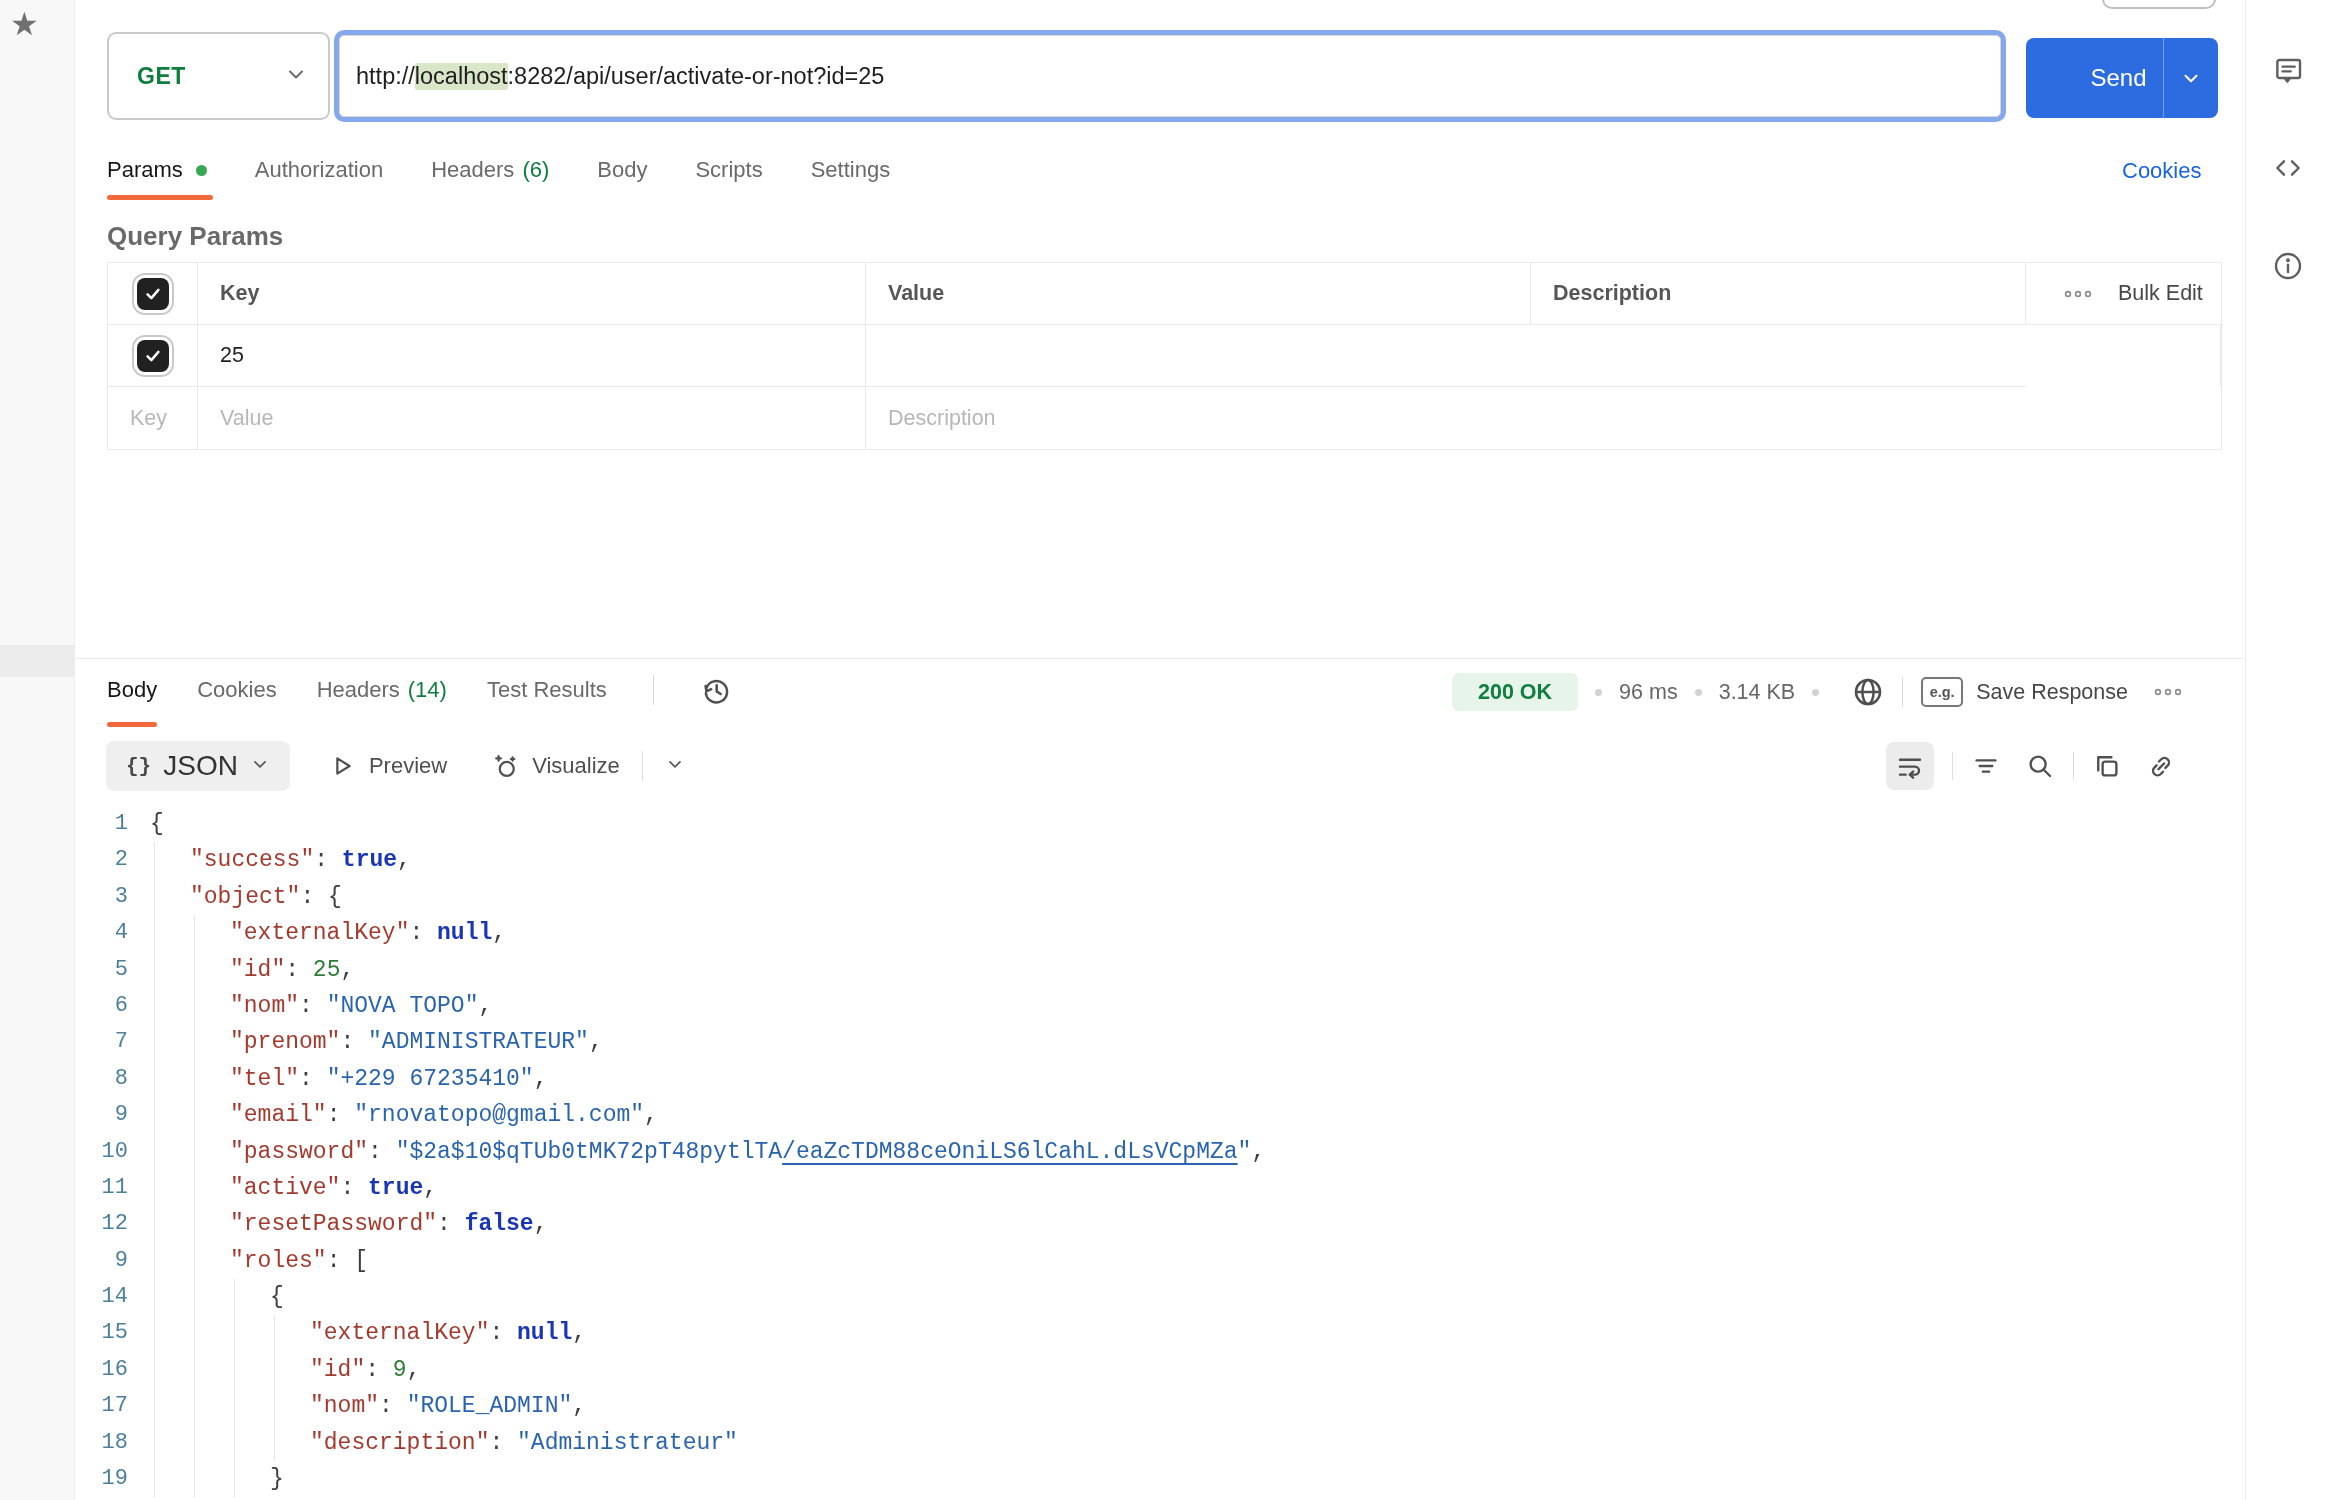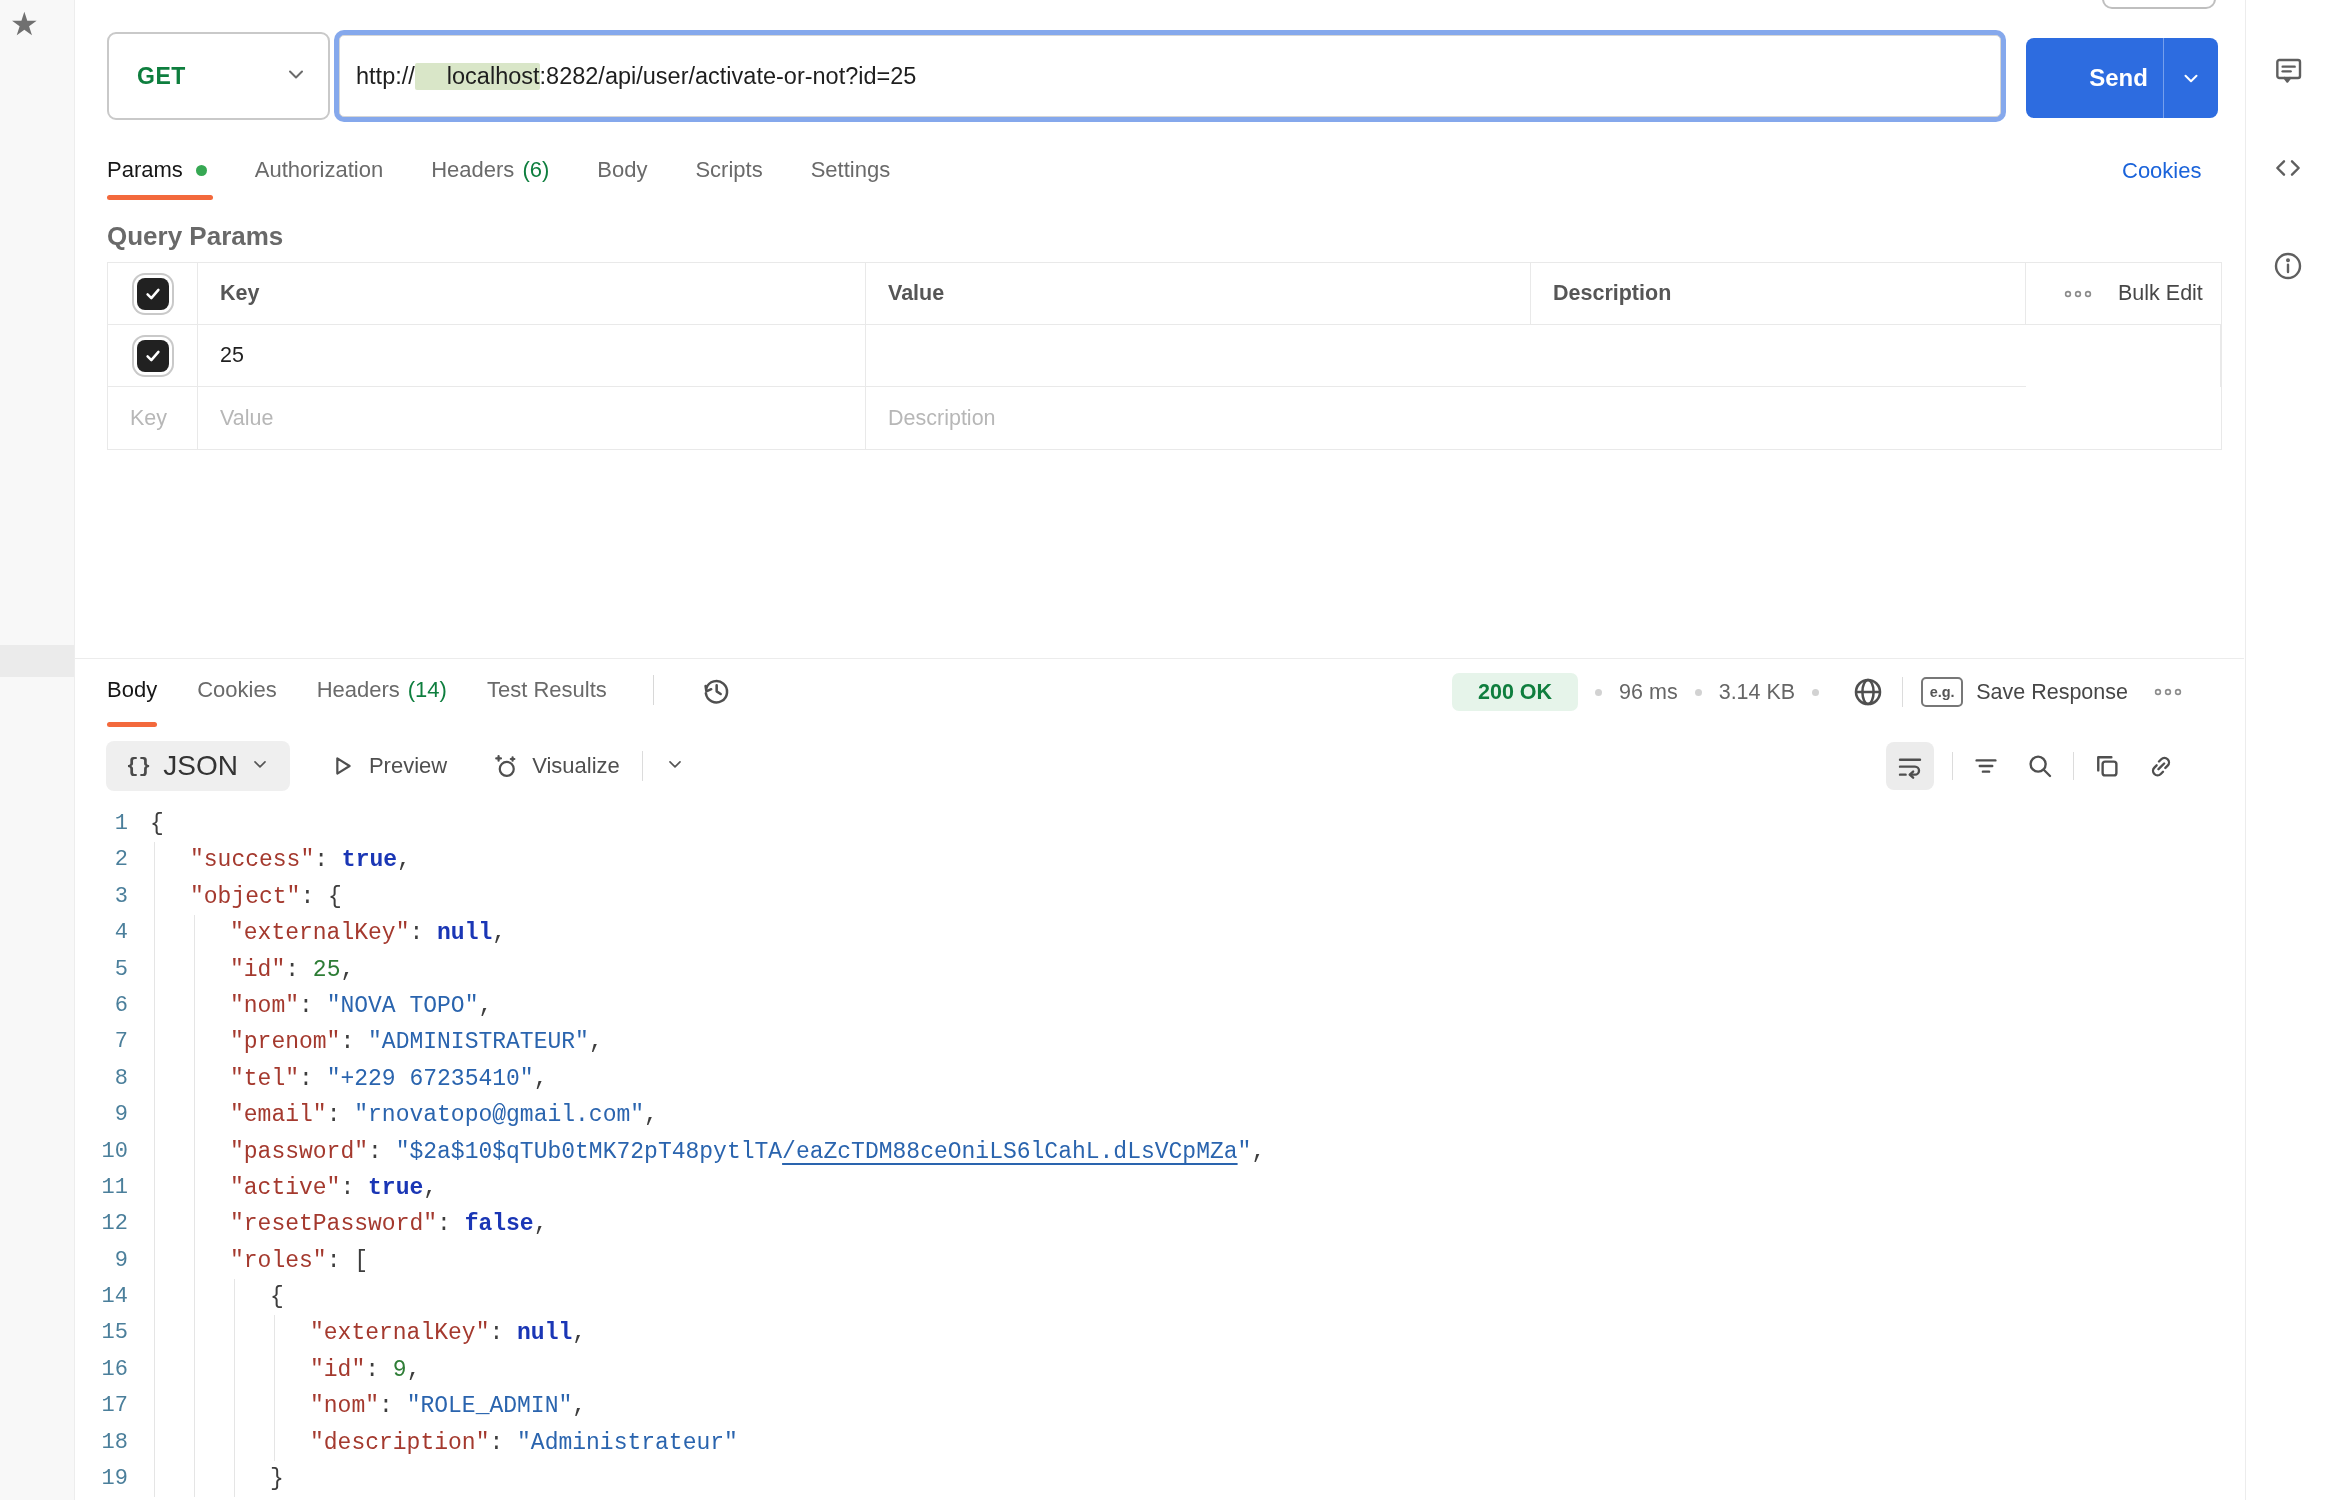--- a/index.html
+++ b/index.html
@@ -19,24 +19,24 @@
   .topright-fragment { position:absolute; left:2102px; top:-4px; width:114px; height:13px; border:2px solid #bfbfbf; border-radius:0 0 10px 10px; border-top:none; }
 
   
   .method { position:absolute; left:107px; top:32px; width:223px; height:88px; border:2px solid #c9c9c9; border-radius:9px; display:flex; align-items:center; cursor:pointer; background:#fff; }
   .method-label { margin-left:28px; font-size:23px; font-weight:700; color:#0e7e3e; letter-spacing:.5px; }
   .method .chev { margin-left:auto; margin-right:20px; }
   .chev svg { width:24px; height:24px; stroke:#6b6b6b; fill:none; stroke-width:2; stroke-linecap:round; stroke-linejoin:round; }
 
   .url-ring { position:absolute; left:334px; top:30px; width:1672px; height:92px; background:#85a8ec; border-radius:10px; padding:5px; }
   .url-field { width:100%; height:100%; background:#fff; border:1px solid #d6d6d6; border-radius:5px; display:flex; align-items:center; padding-left:16px; font-size:23.5px; color:#1e1e1e; white-space:pre; cursor:text; }
-  .hl { background:#d9e6c8; border-radius:2px;padding-left:32px; }
+  .hl { background:#d9e6c8; border-radius:2px; }
 
   .send { position:absolute; left:2026px; top:38px; width:192px; height:80px; background:#2d6ce0; border-radius:8px; display:flex; align-items:stretch; cursor:pointer; }
-  .send-label { flex:1; display:flex; align-items:center; justify-content:center; color:#fff; font-size:24px; font-weight:700;margin-left:48px; }
+  .send-label { flex:1; display:flex; align-items:center; justify-content:center; color:#fff; font-size:24px; font-weight:400;margin-left:48px; }
   .send-divider { width:1px; background:rgba(255,255,255,.35); }
   .send-caret { width:54px; display:flex; align-items:center; justify-content:center; }
   .send-caret svg { width:22px; height:22px; stroke:#fff; fill:none; stroke-width:2.2; stroke-linecap:round; stroke-linejoin:round; }
 
   
   .tabs { position:absolute; display:flex; align-items:center; font-size:22px; color:#6a6a6a; }
   .req-tabs { left:107px; top:150px; height:40px; gap:48px; }
   .res-tabs { left:107px; top:668px; height:44px; gap:40px; }
   .tab { display:flex; align-items:center; cursor:pointer; white-space:nowrap; }
   .tab.active { color:#161616; font-weight:500; }

